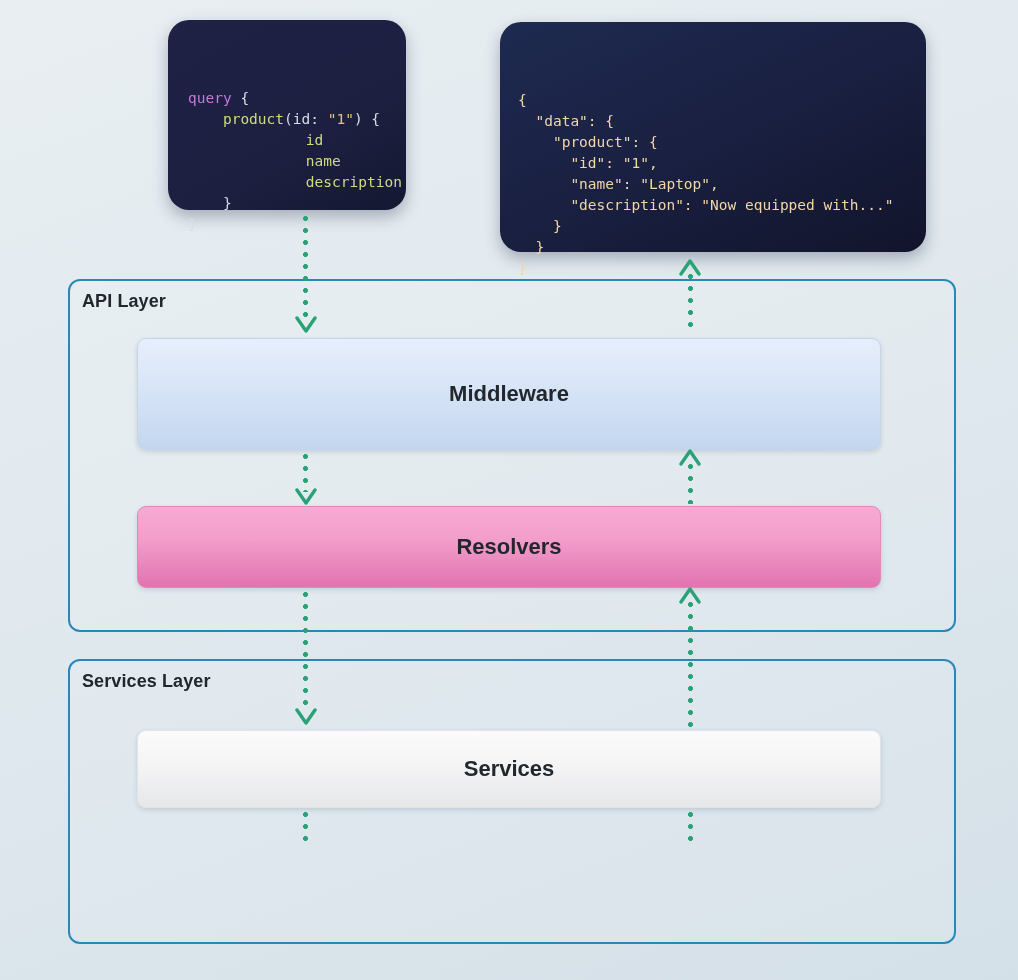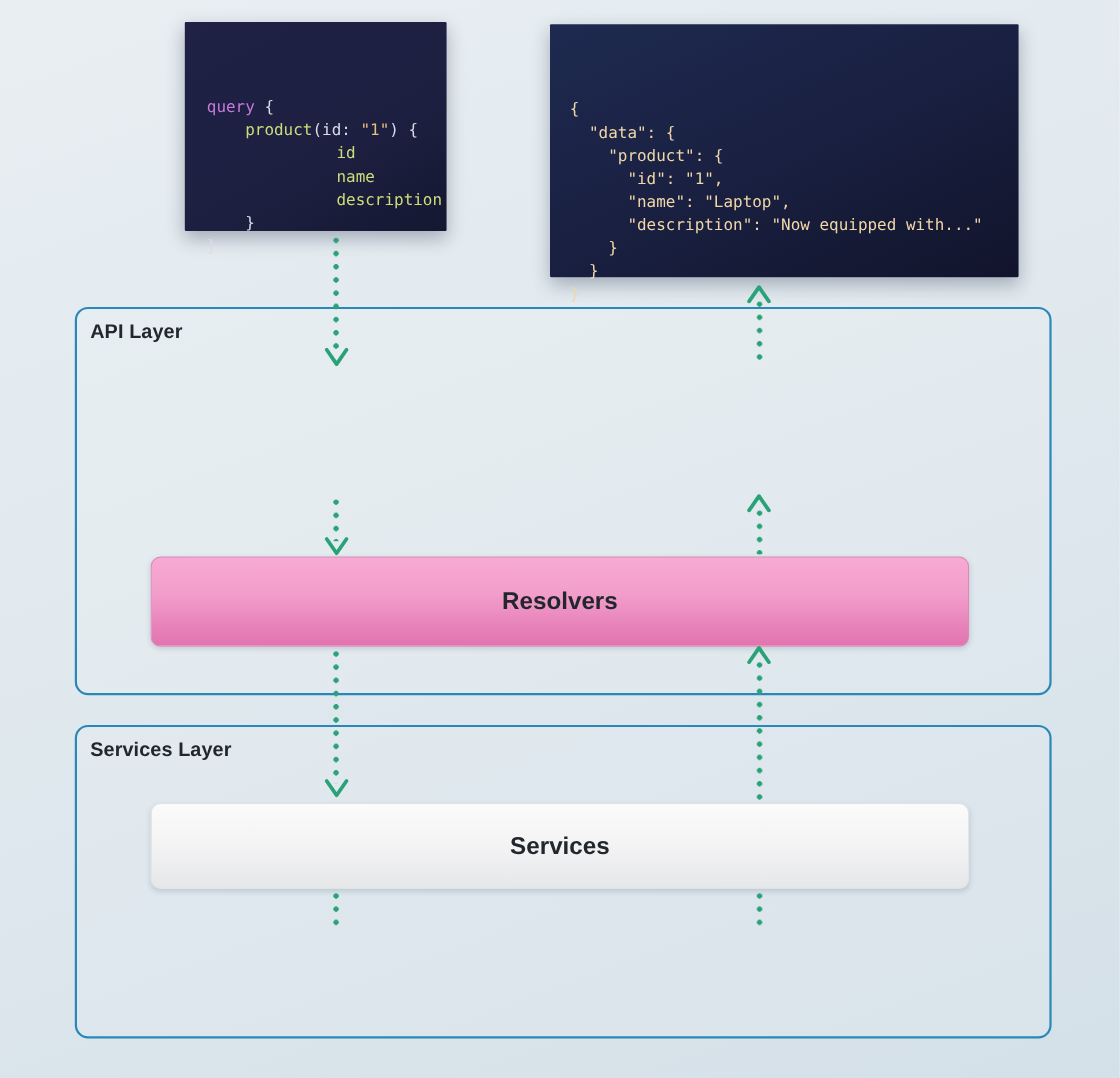--- a/index.html
+++ b/index.html
@@ -19,21 +19,21 @@
   #stage {
     position: absolute;
     left: 0; top: 0;
     width: 1018px;
     height: 980px;
   }
 
   
   .code-panel {
     position: absolute;
-    border-radius: 1px;
+    border-radius: 21px;
     box-shadow: 0 7px 16px rgba(20, 30, 60, 0.30);
     font-family: "DejaVu Sans Mono", "Liberation Mono", monospace;
     font-size: 14.5px;
     line-height: 21px;
     white-space: pre;
     box-sizing: border-box;
   }
   #query-panel {
     left: 168px;
     top: 20px;
@@ -139,20 +139,23 @@
   </div>
 
   <div id="api-layer" class="layer">
     <div class="layer-title">API Layer</div>
   </div>
 
   <div id="service-layer" class="layer">
     <div class="layer-title">Services Layer</div>
   </div>
 
+  <div id="node-middleware" class="node">
+    <span>Middleware</span>
+  </div>
 
   <div id="node-resolvers" class="node">
     <span>Resolvers</span>
   </div>
 
   <div id="node-services" class="node">
     <span>Services</span>
   </div>
 
 

